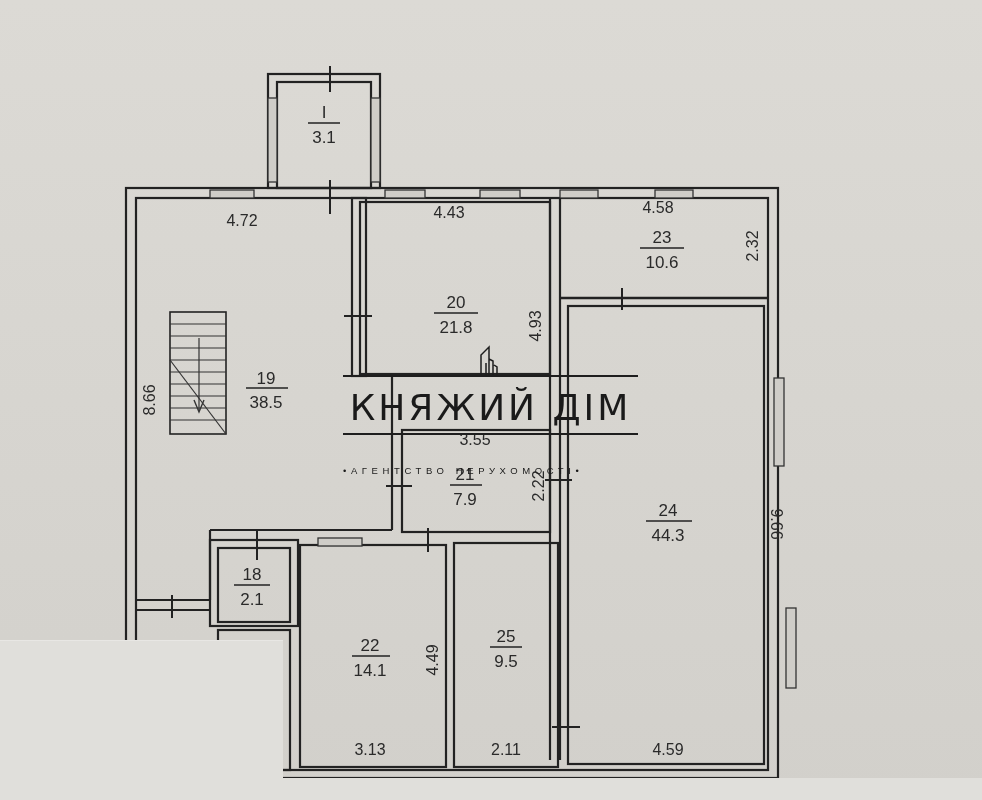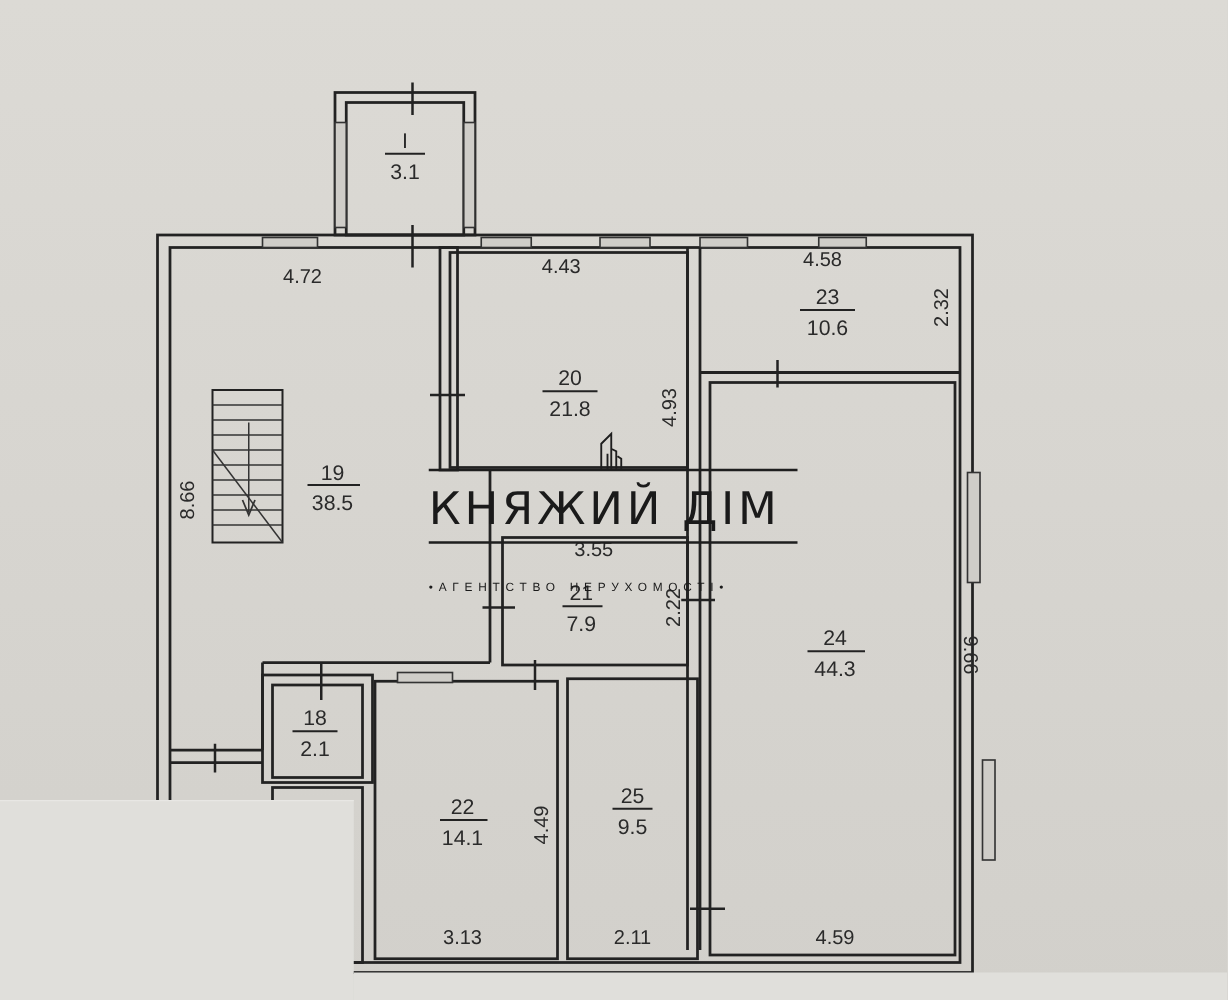--- a/index.html
+++ b/index.html
@@ -7,21 +7,21 @@
   .paper{position:absolute;left:0;top:0;width:982px;height:800px;background:linear-gradient(180deg,#dcdad5 0%,#d6d4cf 60%,#d2d0cb 100%);}
   svg{position:absolute;left:0;top:0;}
   .lbl{font-family:"Liberation Sans",sans-serif;font-size:17px;fill:#2a2a2a;}
   .dim{font-family:"Liberation Sans",sans-serif;font-size:16px;fill:#2a2a2a;}
   .wall{fill:none;stroke:#222;stroke-width:2.2;}
   .win{fill:#cfcdc8;stroke:#333;stroke-width:1.3;}
   .overlay{position:absolute;left:0;top:640px;width:283px;height:160px;background:#e0dfdb;border-top:1px solid #e8e7e4;}
   .overlay2{position:absolute;left:283px;top:778px;width:699px;height:22px;background:#e0dfdb;}
   .logo{position:absolute;left:343px;top:345px;width:295px;height:115px;}
   .logo-line{position:absolute;left:0;width:295px;height:2px;background:#1e1e1e;}
-  .logo-title{position:absolute;left:0;top:42px;width:295px;text-align:left;font-family:"DejaVu Sans",sans-serif;font-size:36px;letter-spacing:3px;color:#1a1a1a;font-weight:normal;}
+  .logo-title{position:absolute;left:0;top:42px;width:295px;text-align:center;font-family:"DejaVu Sans",sans-serif;font-size:36px;letter-spacing:3px;color:#1a1a1a;font-weight:normal;}
   .logo-sub{position:absolute;left:0;top:97px;width:295px;text-align:left;font-size:9.5px;letter-spacing:4.6px;color:#1a1a1a;margin-top:23px;}
 </style>
 </head>
 <body>
 
 <div class="paper"></div>
 
 <svg width="982" height="800" viewBox="0 0 982 800">
 
   <g>

